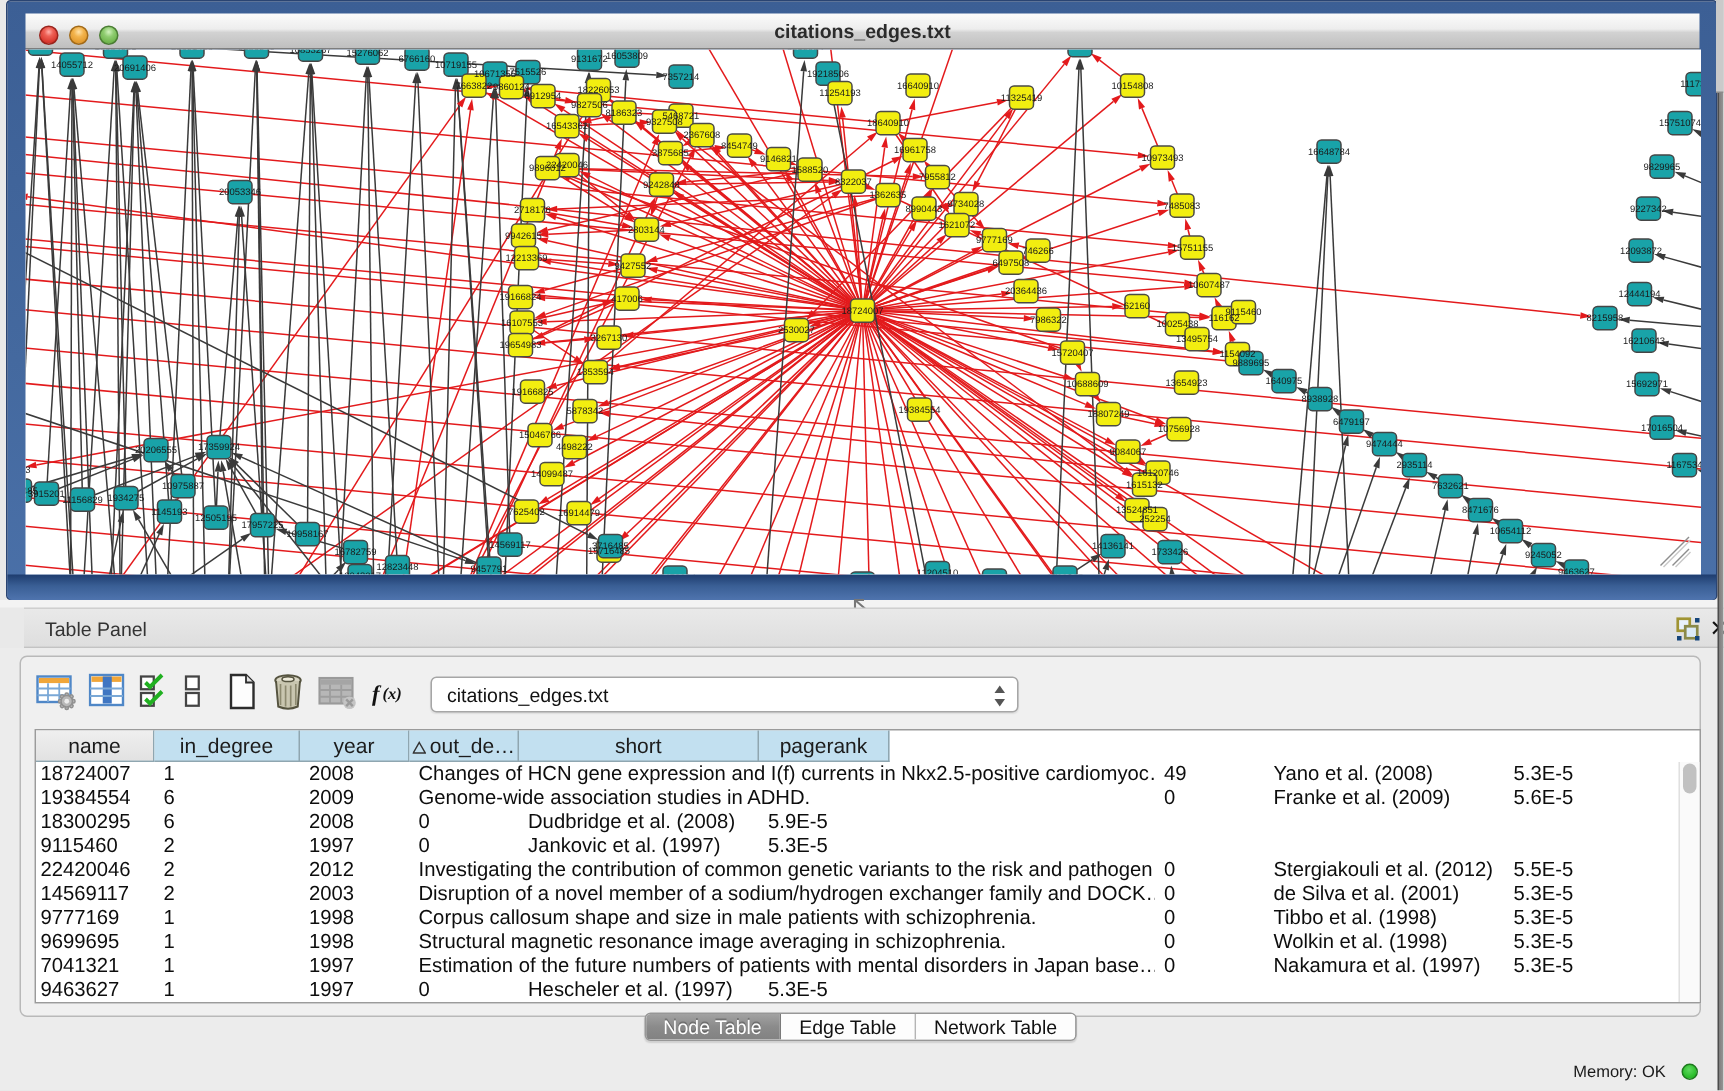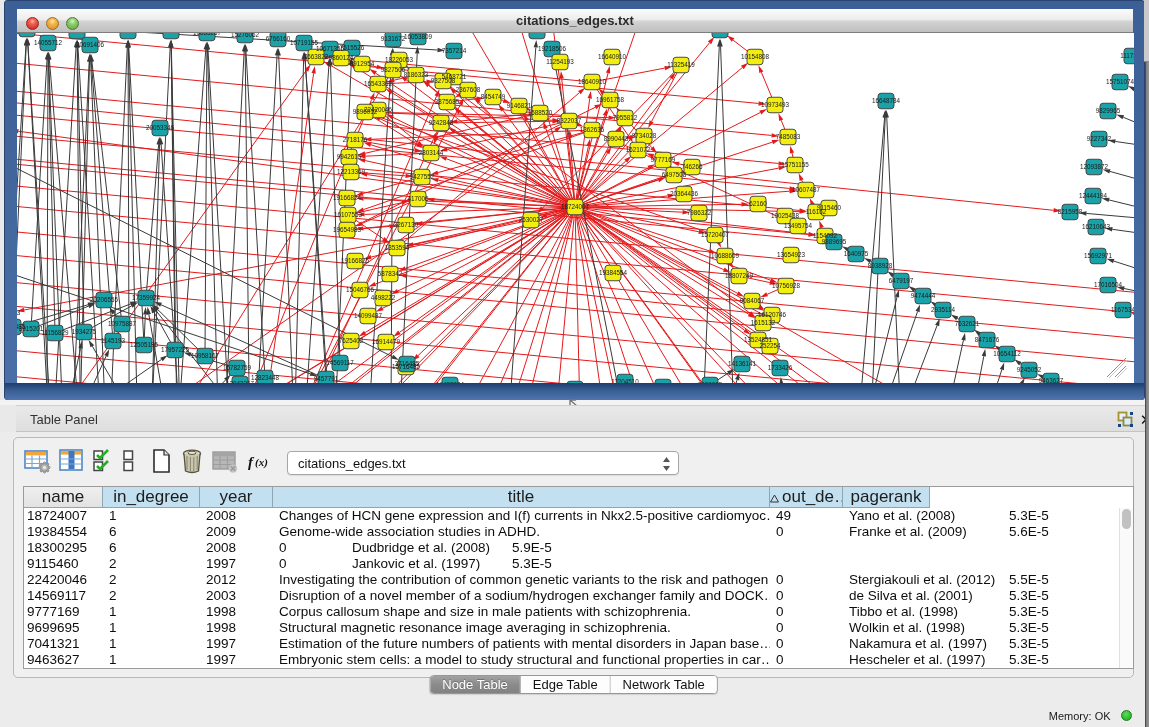--- a/index.html
+++ b/index.html
@@ -42,21 +42,21 @@
   .combo { position:absolute; left:273px; top:13px; width:392px; height:24px; background:#fff;
     border:1px solid #a6a6a6; border-radius:4px; box-shadow:0 1px 1px rgba(0,0,0,.08);}
   .combo-text { position:absolute; left:10px; top:4px; font-size:13px; color:#111; }
   .combo-arrows { position:absolute; right:7px; top:4px; }
 
   
   .grid-wrap { position:absolute; left:9px; top:48px; width:1111px; height:183px; background:#fff;
     border:1px solid #9b9b9b; }
   .grid-hdr { position:absolute; left:0; top:0; height:21px; width:1096px; display:flex; }
   .hcell { height:21px; border-right:1px solid #8fa6b0; border-bottom:1px solid #8fa6b0;
-    font-size:17px; color:#1c1c1c; text-align:center; line-height:20px; background:#c2e0f0;
+    font-size:14px; color:#1c1c1c; text-align:center; line-height:20px; background:#c2e0f0;
     overflow:hidden; white-space:nowrap; position:relative;}
   .hcell.first { background:linear-gradient(180deg,#efefef,#e2e2e2); border-left:none; }
   .grid-body { position:absolute; left:0; top:21px; width:1096px; }
   .grid-row { display:flex; height:16px; }
   .grid-row .gcell:first-child { padding-left:3px; }
   .gcell { font-size:13.5px; color:#0d0d0d; line-height:16px; padding-left:6px;
     overflow:hidden; white-space:nowrap; }
   .vsb { position:absolute; right:0px; top:21px; width:14px; height:160px; background:#fafafa;
     border-left:1px solid #e0e0e0; }
   .vsb-thumb { position:absolute; left:2px; top:1px; width:9px; height:20px; background:#c1c1c1;
@@ -1056,24 +1056,24 @@
       <svg class="combo-arrows" width="9" height="16">
         <path d="M4.5 1 L8 6 L1 6 Z" fill="#555"></path>
         <path d="M4.5 15 L8 10 L1 10 Z" fill="#555"></path>
       </svg>
     </div>
     <div class="grid-wrap">
       <div class="grid-hdr" id="grid-hdr">
           <div class="hcell first" style="width:79px"><span>name</span></div>
           <div class="hcell" style="width:97px"><span>in_degree</span></div>
           <div class="hcell" style="width:73px"><span>year</span></div>
-          <div class="hcell" style="width:497px"><span>title</span></div>
           <div class="hcell" style="width:73px"><svg width="9" height="9" style="vertical-align:-1px;margin-right:3px">
               <path d="M4.5 1 L8.5 8 L0.5 8 Z" fill="none" stroke="#333" stroke-width="1"></path>
             </svg><span>out_de…</span></div>
+          <div class="hcell" style="width:160px"><span>short</span></div>
           <div class="hcell" style="width:87px"><span>pagerank</span></div>
         </div>
       <div class="grid-body" id="grid-body">
           <div class="grid-row">
             <div class="gcell" style="width:79px">18724007</div>
             <div class="gcell" style="width:97px">1</div>
             <div class="gcell" style="width:73px">2008</div>
             <div class="gcell" style="width:497px">Changes of HCN gene expression and I(f) currents in Nkx2.5-positive cardiomyoc…</div>
             <div class="gcell" style="width:73px">49</div>
             <div class="gcell" style="width:160px">Yano et al. (2008)</div>
@@ -1146,21 +1146,20 @@
             <div class="gcell" style="width:73px">1997</div>
             <div class="gcell" style="width:497px">Estimation of the future numbers of patients with mental disorders in Japan base…</div>
             <div class="gcell" style="width:73px">0</div>
             <div class="gcell" style="width:160px">Nakamura et al. (1997)</div>
             <div class="gcell" style="width:87px">5.3E-5</div>
           </div>
           <div class="grid-row">
             <div class="gcell" style="width:79px">9463627</div>
             <div class="gcell" style="width:97px">1</div>
             <div class="gcell" style="width:73px">1997</div>
-            <div class="gcell" style="width:497px">Embryonic stem cells: a model to study structural and functional properties in car…</div>
             <div class="gcell" style="width:73px">0</div>
             <div class="gcell" style="width:160px">Hescheler et al. (1997)</div>
             <div class="gcell" style="width:87px">5.3E-5</div>
           </div>
         </div>
       <div class="vsb">
         <div class="vsb-thumb"></div>
       </div>
     </div>
     <div class="tabs" id="tabs">

